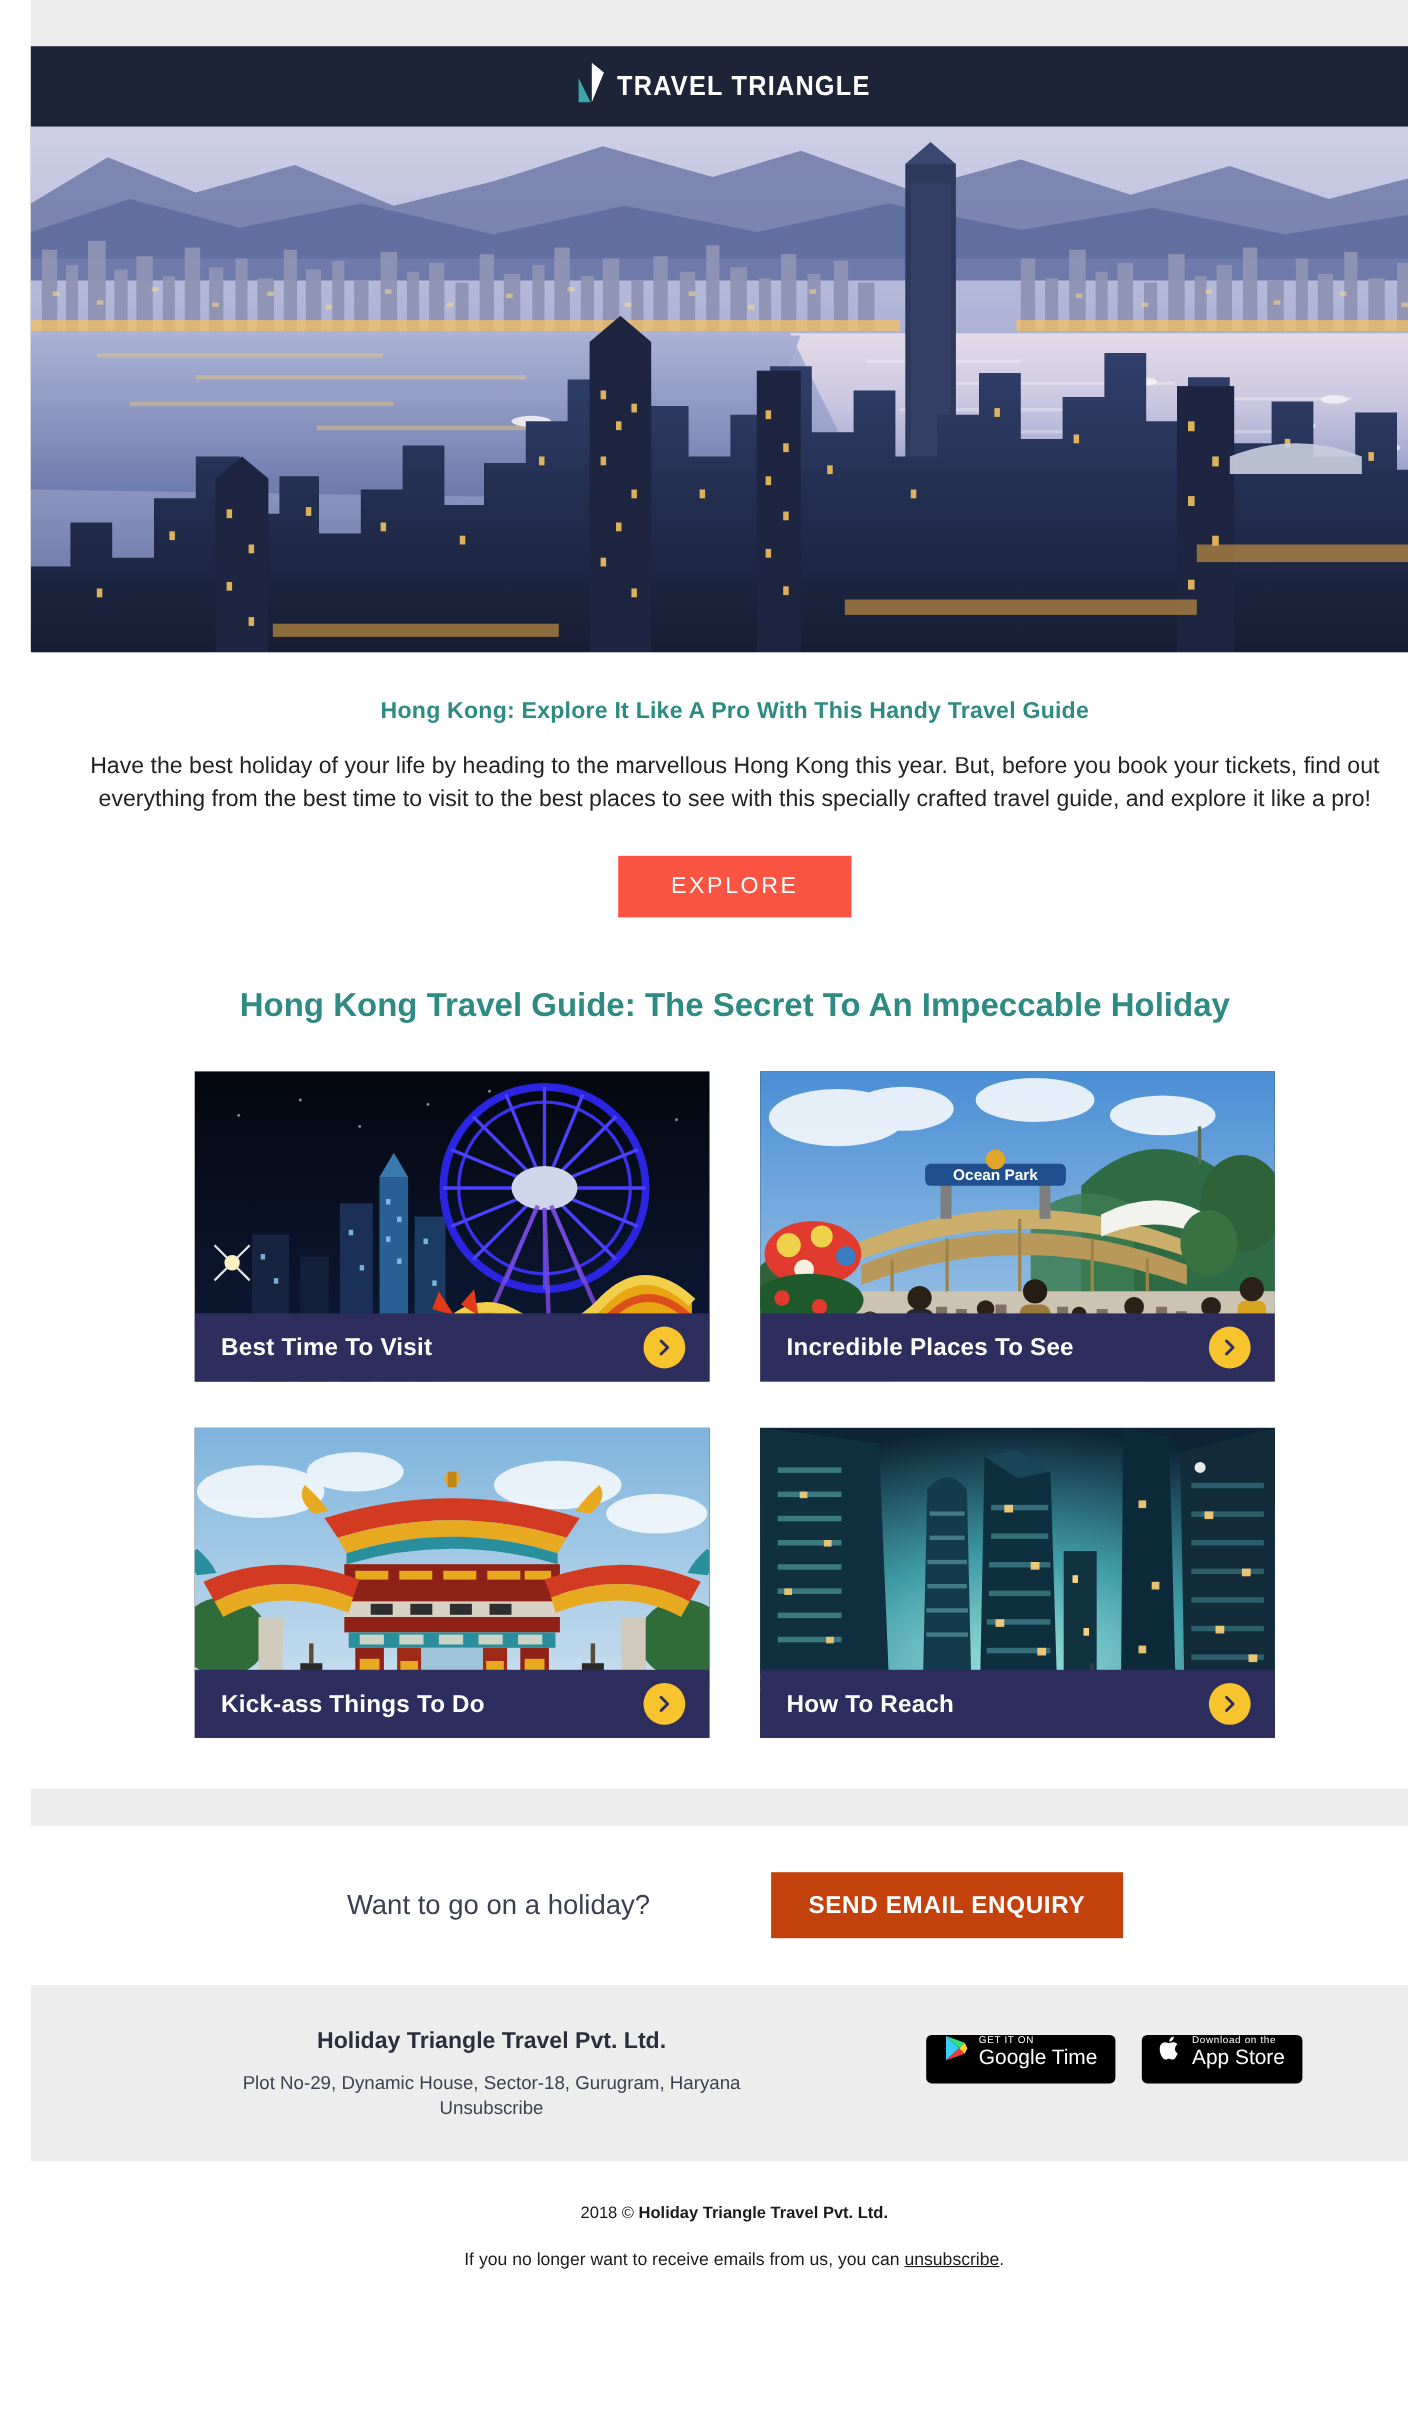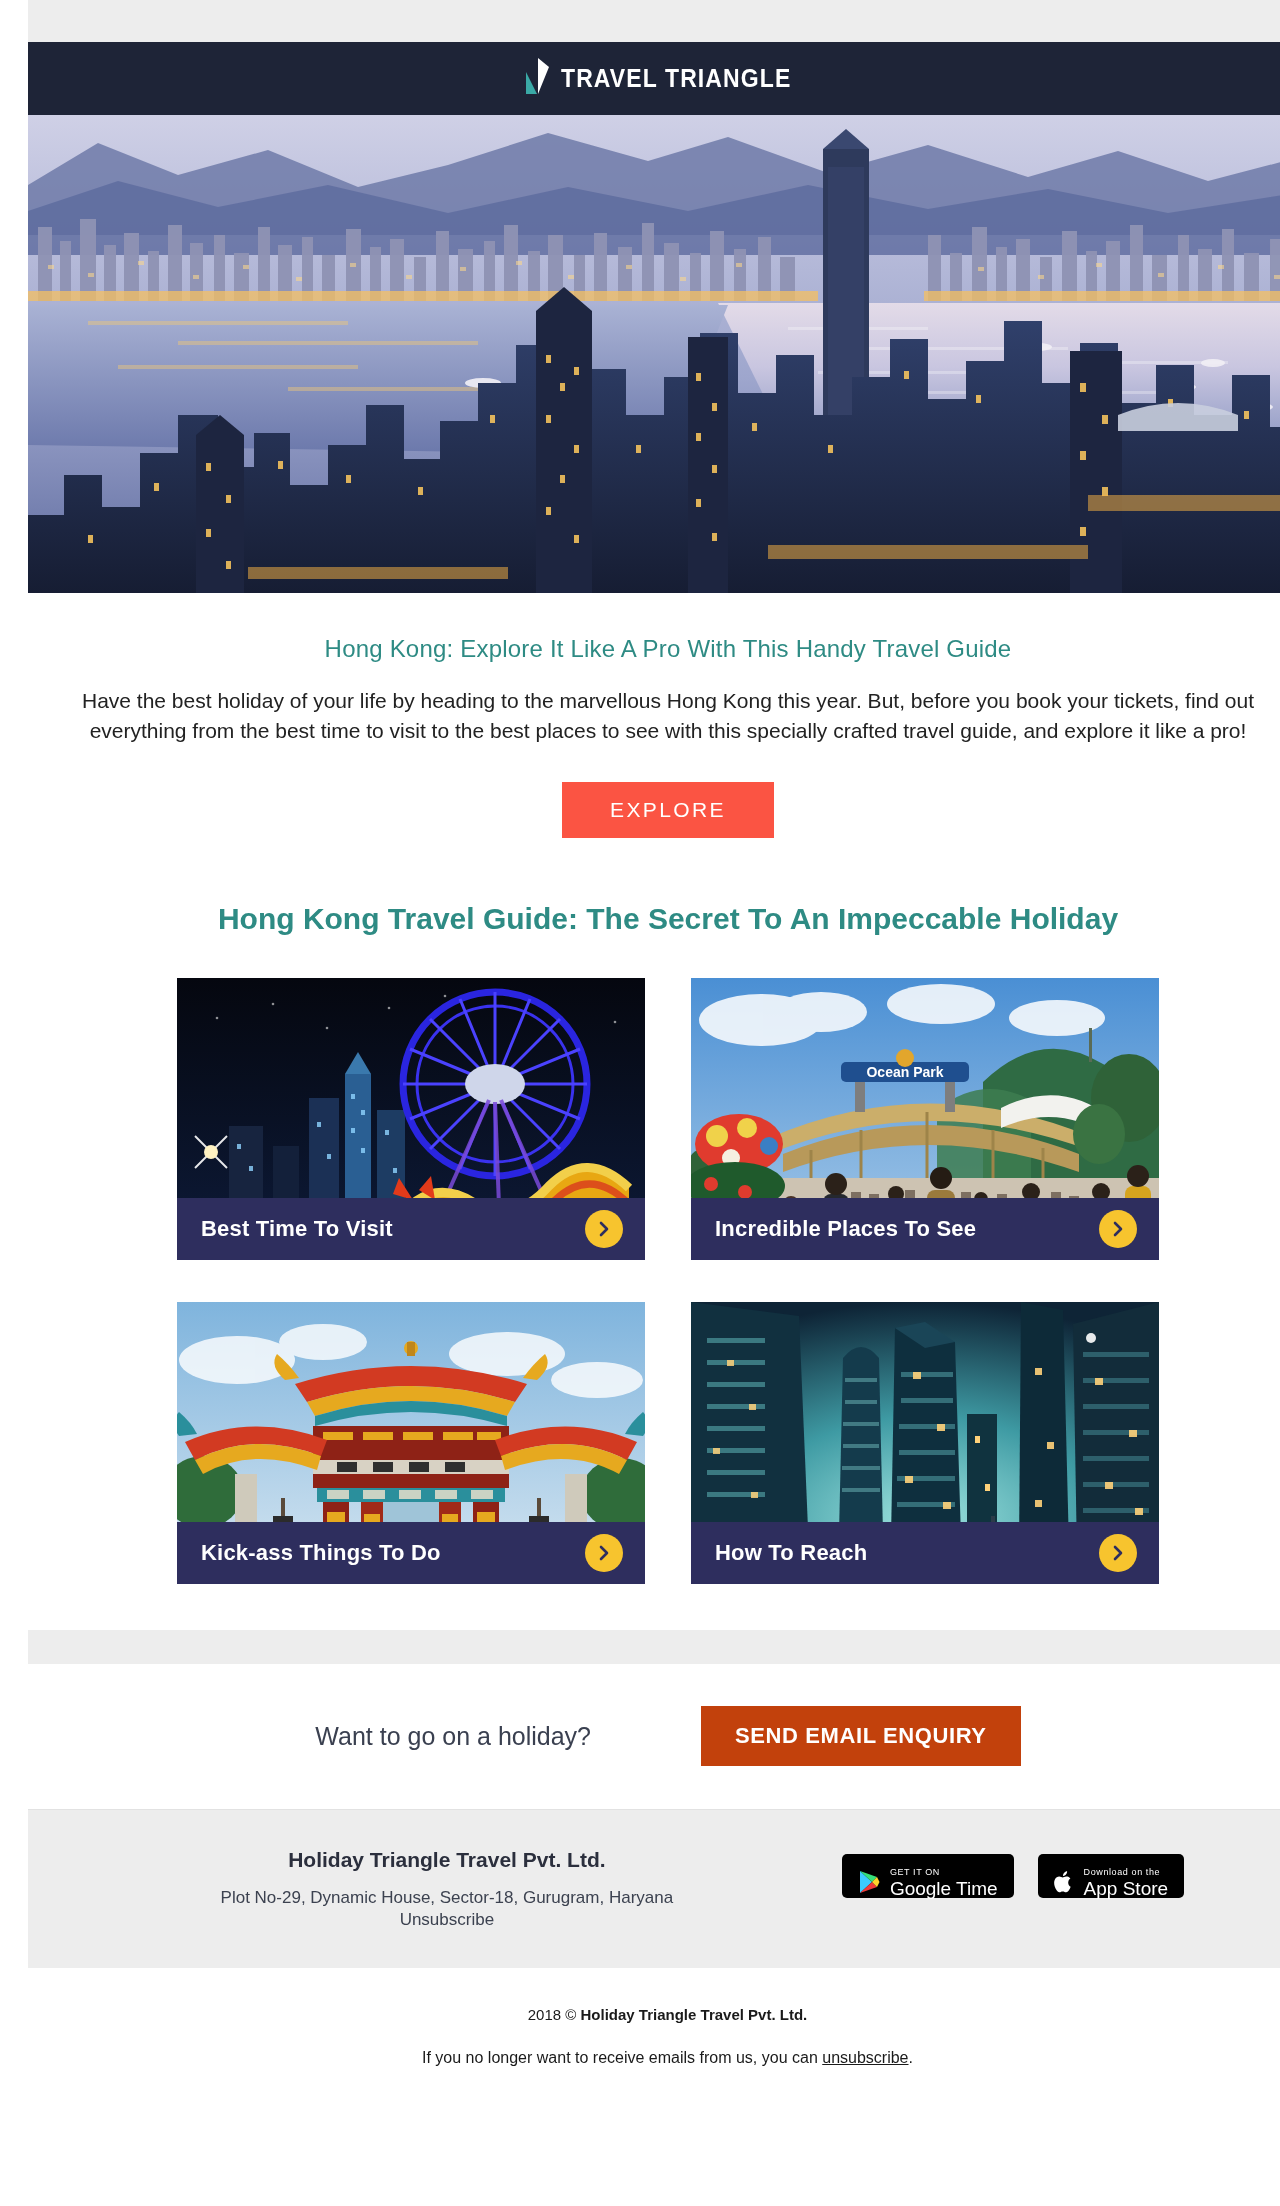--- a/index.html
+++ b/index.html
@@ -61,22 +61,22 @@
   }
   .hero svg { display: block; width: 100%; height: 100%; }
 
   
   .intro {
     padding: 40px 40px 0 40px;
     text-align: center;
   }
   .intro h1 {
     color: #2e8b84;
-    font-size: 24px;
-    font-weight: 400;
+    font-size: 21px;
+    font-weight: 700;
     line-height: 1.3;
     font-family: "Liberation Sans Narrow", "Liberation Sans", sans-serif;
     letter-spacing: 0.2px;
   }
   .intro p {
     margin: 22px auto 0 auto;
     max-width: 1180px;
     color: #222222;
     font-size: 21px;
     line-height: 1.42;
@@ -223,21 +223,21 @@
     font-family: "Liberation Sans Narrow", "Liberation Sans", sans-serif;
     display: block;
   }
 
   .store-badges { display: flex; gap: 24px; padding-top: 10px; }
   .badge {
     background: #000000;
     border-radius: 5px;
     height: 44px;
     display: flex;
-    align-items: flex-end;
+    align-items: flex-start;
     padding: 0 16px;
     gap: 10px;
     cursor: pointer;
   }
   .badge-lines { display: flex; flex-direction: column; line-height: 1; }
   .badge-small {
     color: #ffffff;
     font-size: 9px;
     letter-spacing: 0.6px;
     font-family: "Liberation Sans", sans-serif;

